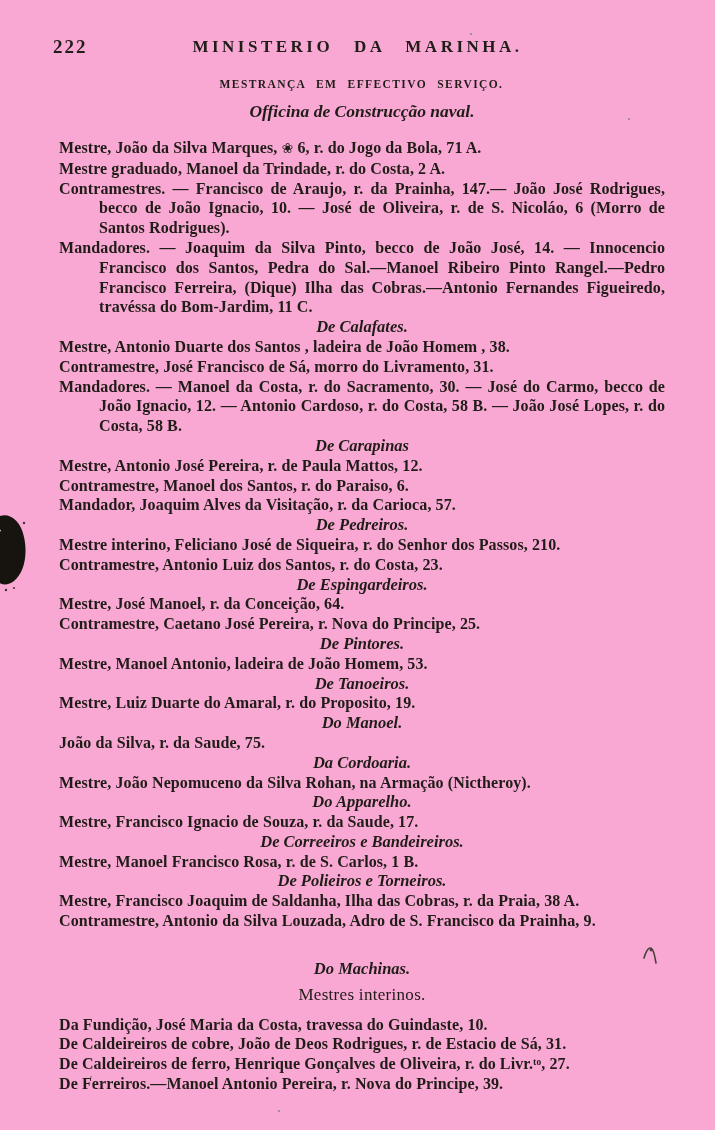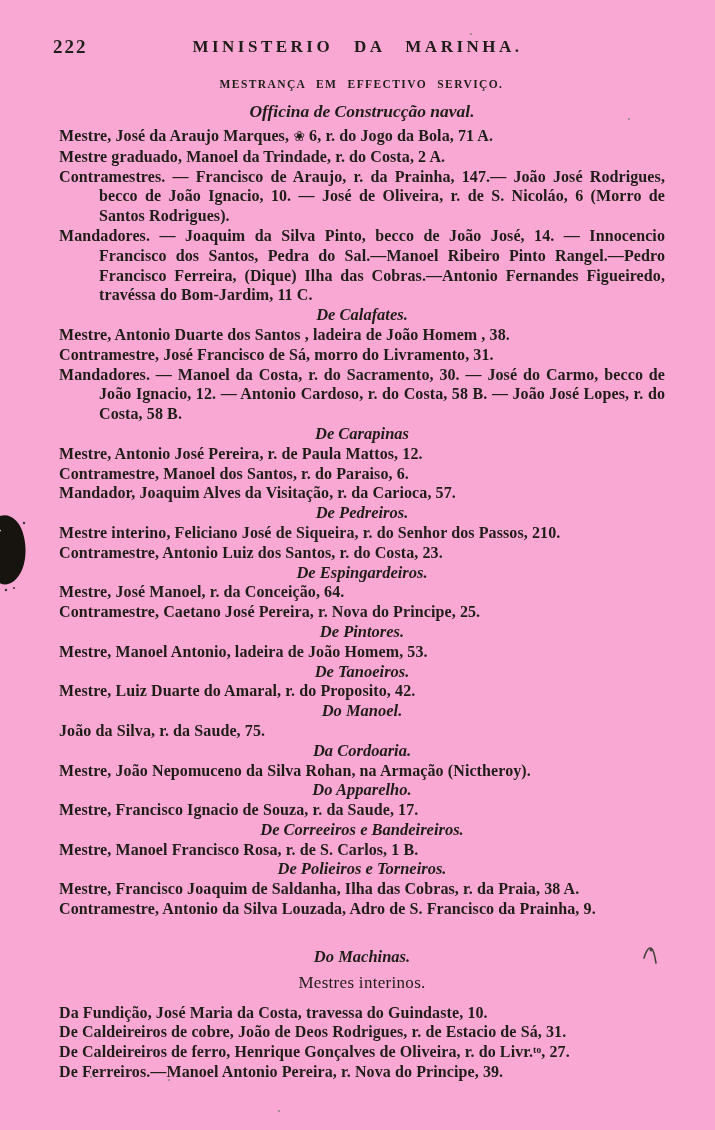--- a/index.html
+++ b/index.html
@@ -29,21 +29,21 @@
     letter-spacing:1.4px;word-spacing:6px;
   }
   .content{
     position:absolute;left:59px;top:100px;width:606px;
   }
   .section-heading{
     margin:0;text-align:center;
     font-style:italic;font-weight:bold;
     font-size:16.5px;line-height:19.8px;
   }
-  .section-heading.main{font-size:17.5px;line-height:22px;margin-bottom:4px;}
+  .section-heading.main{font-size:17.5px;line-height:22px;margin-bottom:16px;}
   .section-heading.spaced{margin-top:28px;}
   .subheading{
     margin:8px 0 12px 0;text-align:center;
     font-size:17px;font-weight:normal;line-height:16px;
     letter-spacing:0.3px;
   }
   .entry{
     margin:0;
     font-size:16px;font-weight:bold;
     line-height:19.8px;
@@ -66,21 +66,21 @@
 
   <div class="page-number">222</div>
 
   <div class="header-title">MINISTERIO DA MARINHA.</div>
 
   <div class="subtitle">MESTRANÇA EM EFFECTIVO SERVIÇO.</div>
 
   <div class="content" id="content">
       <div class="section">
         <p class="section-heading main">Officina de Construcção naval.</p>
-        <p class="entry"><span>Mestre, José da Araujo Marques, </span><span class="medal">❀</span><span> 6, r. do Jogo da Bola, 71 A.</span></p>
+        <p class="entry"><span>Mestre, João da Silva Marques, </span><span class="medal">❀</span><span> 6, r. do Jogo da Bola, 71 A.</span></p>
         <p class="entry">Mestre graduado, Manoel da Trindade, r. do Costa, 2 A.</p>
         <p class="entry">Contramestres. — Francisco de Araujo, r. da Prainha, 147.— João José Rodrigues, becco de João Ignacio, 10. — José de Oliveira, r. de S. Nicoláo, 6 (Morro de Santos Rodrigues).</p>
         <p class="entry">Mandadores. — Joaquim da Silva Pinto, becco de João José, 14. — Innocencio Francisco dos Santos, Pedra do Sal.—Manoel Ribeiro Pinto Rangel.—Pedro Francisco Ferreira, (Dique) Ilha das Cobras.—Antonio Fernandes Figueiredo, travéssa do Bom-Jardim, 11 C.</p>
       </div>
       <div class="section">
         <p class="section-heading">De Calafates.</p>
         <p class="entry">Mestre, Antonio Duarte dos Santos , ladeira de João Homem , 38.</p>
         <p class="entry">Contramestre, José Francisco de Sá, morro do Livramento, 31.</p>
         <p class="entry">Mandadores. — Manoel da Costa, r. do Sacramento, 30. — José do Carmo, becco de João Ignacio, 12. — Antonio Cardoso, r. do Costa, 58 B. — João José Lopes, r. do Costa, 58 B.</p>
       </div>
@@ -99,21 +99,21 @@
         <p class="section-heading">De Espingardeiros.</p>
         <p class="entry">Mestre, José Manoel, r. da Conceição, 64.</p>
         <p class="entry">Contramestre, Caetano José Pereira, r. Nova do Principe, 25.</p>
       </div>
       <div class="section">
         <p class="section-heading">De Pintores.</p>
         <p class="entry">Mestre, Manoel Antonio, ladeira de João Homem, 53.</p>
       </div>
       <div class="section">
         <p class="section-heading">De Tanoeiros.</p>
-        <p class="entry">Mestre, Luiz Duarte do Amaral, r. do Proposito, 42.</p>
+        <p class="entry">Mestre, Luiz Duarte do Amaral, r. do Proposito, 19.</p>
       </div>
       <div class="section">
         <p class="section-heading">Do Manoel.</p>
         <p class="entry">João da Silva, r. da Saude, 75.</p>
       </div>
       <div class="section">
         <p class="section-heading">Da Cordoaria.</p>
         <p class="entry">Mestre, João Nepomuceno da Silva Rohan, na Armação (Nictheroy).</p>
       </div>
       <div class="section">

